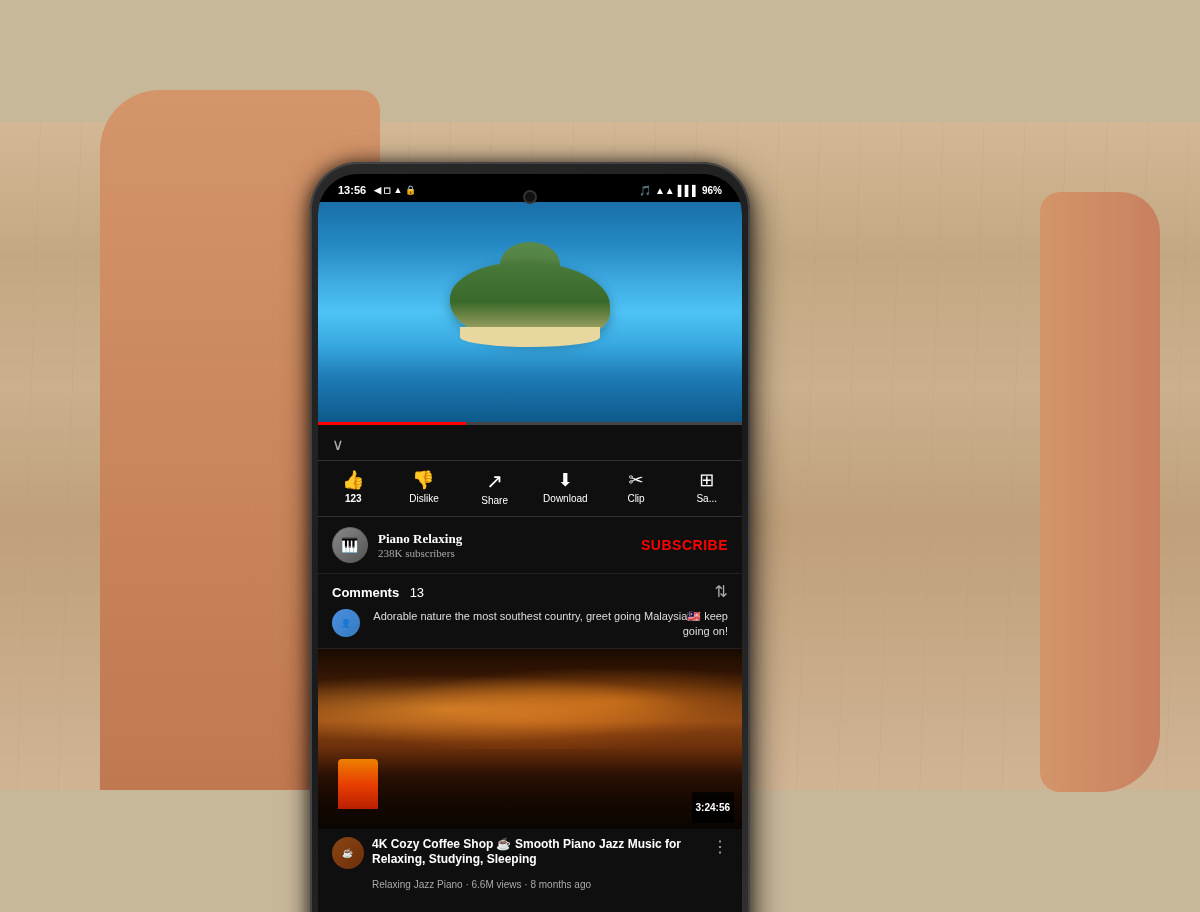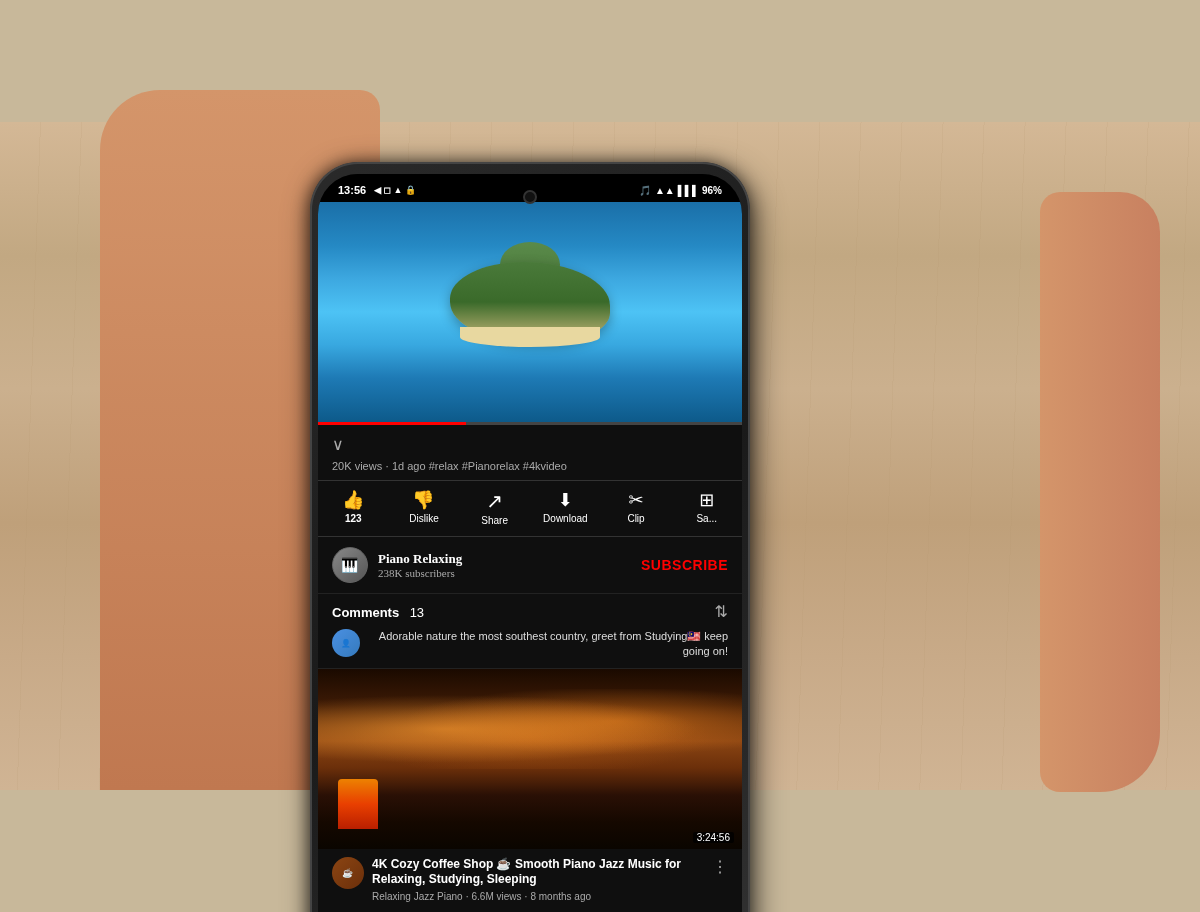--- a/index.html
+++ b/index.html
@@ -382,23 +382,23 @@
       opacity: 0.9;
     }
 
     .video-duration {
       position: absolute;
       bottom: 6px;
       right: 8px;
       background: rgba(0,0,0,0.8);
       color: white;
       font-size: 10px;
-      padding: 0 4px;
+      padding: 10px 4px;
       border-radius: 2px;
-      font-weight: 400;
+      font-weight: 700;
       margin-top: 22px;
     }
 
     .next-video-info {
       padding: 8px 14px;
       display: flex;
       gap: 8px;
       align-items: flex-start;
     }
 
@@ -417,21 +417,21 @@
 
     .next-video-text {
       flex: 1;
     }
 
     .next-video-title {
       font-size: 12px;
       font-weight: 600;
       color: #fff;
       line-height: 1.3;
-      margin-bottom: 3px;
+      margin-bottom: 11px;
     }
 
     .next-video-meta {
       font-size: 10px;
       color: #aaa;
     }
 
     .next-video-menu {
       color: #aaa;
       font-size: 16px;
@@ -512,27 +512,20 @@
 
       <div class="progress-bar">
         <div class="progress-fill"></div>
       </div>
 
       <div class="content-area">
         <div class="video-info">
           <span class="expand-icon">∨</span>
         </div>
 
-        <div class="video-meta">
-          <span>20K views</span>
-          <span> · </span>
-          <span>1d ago</span>
-          <span>  </span>
-          <span>#relax #Pianorelax #4kvideo</span>
-        </div>
 
         <div class="action-buttons">
           <div class="action-btn">
             <span class="icon">👍</span>
             <span class="like-count label">123</span>
           </div>
           <div class="action-btn">
             <span class="icon">👎</span>
             <span class="label">Dislike</span>
           </div>
@@ -570,21 +563,21 @@
             <div>
               <span class="comments-title">Comments</span>
               <span class="comments-count">13</span>
             </div>
             <span class="comments-sort">⇅</span>
           </div>
           <div class="comment-row">
             <div class="comment-avatar">
               <span>👤</span>
             </div>
-            <div class="comment-text">Adorable nature the most southest country, greet from Studying🇲🇾 keep going on!</div>
+            <div class="comment-text">Adorable nature the most southest country, greet going Malaysia🇲🇾 keep going on!</div>
           </div>
         </div>
 
         <div class="next-video">
           <div class="next-thumbnail">
             <div class="cafe-lights"></div>
             <div class="fireplace"></div>
             <div class="video-duration">3:24:56</div>
           </div>
           <div class="next-video-info">

